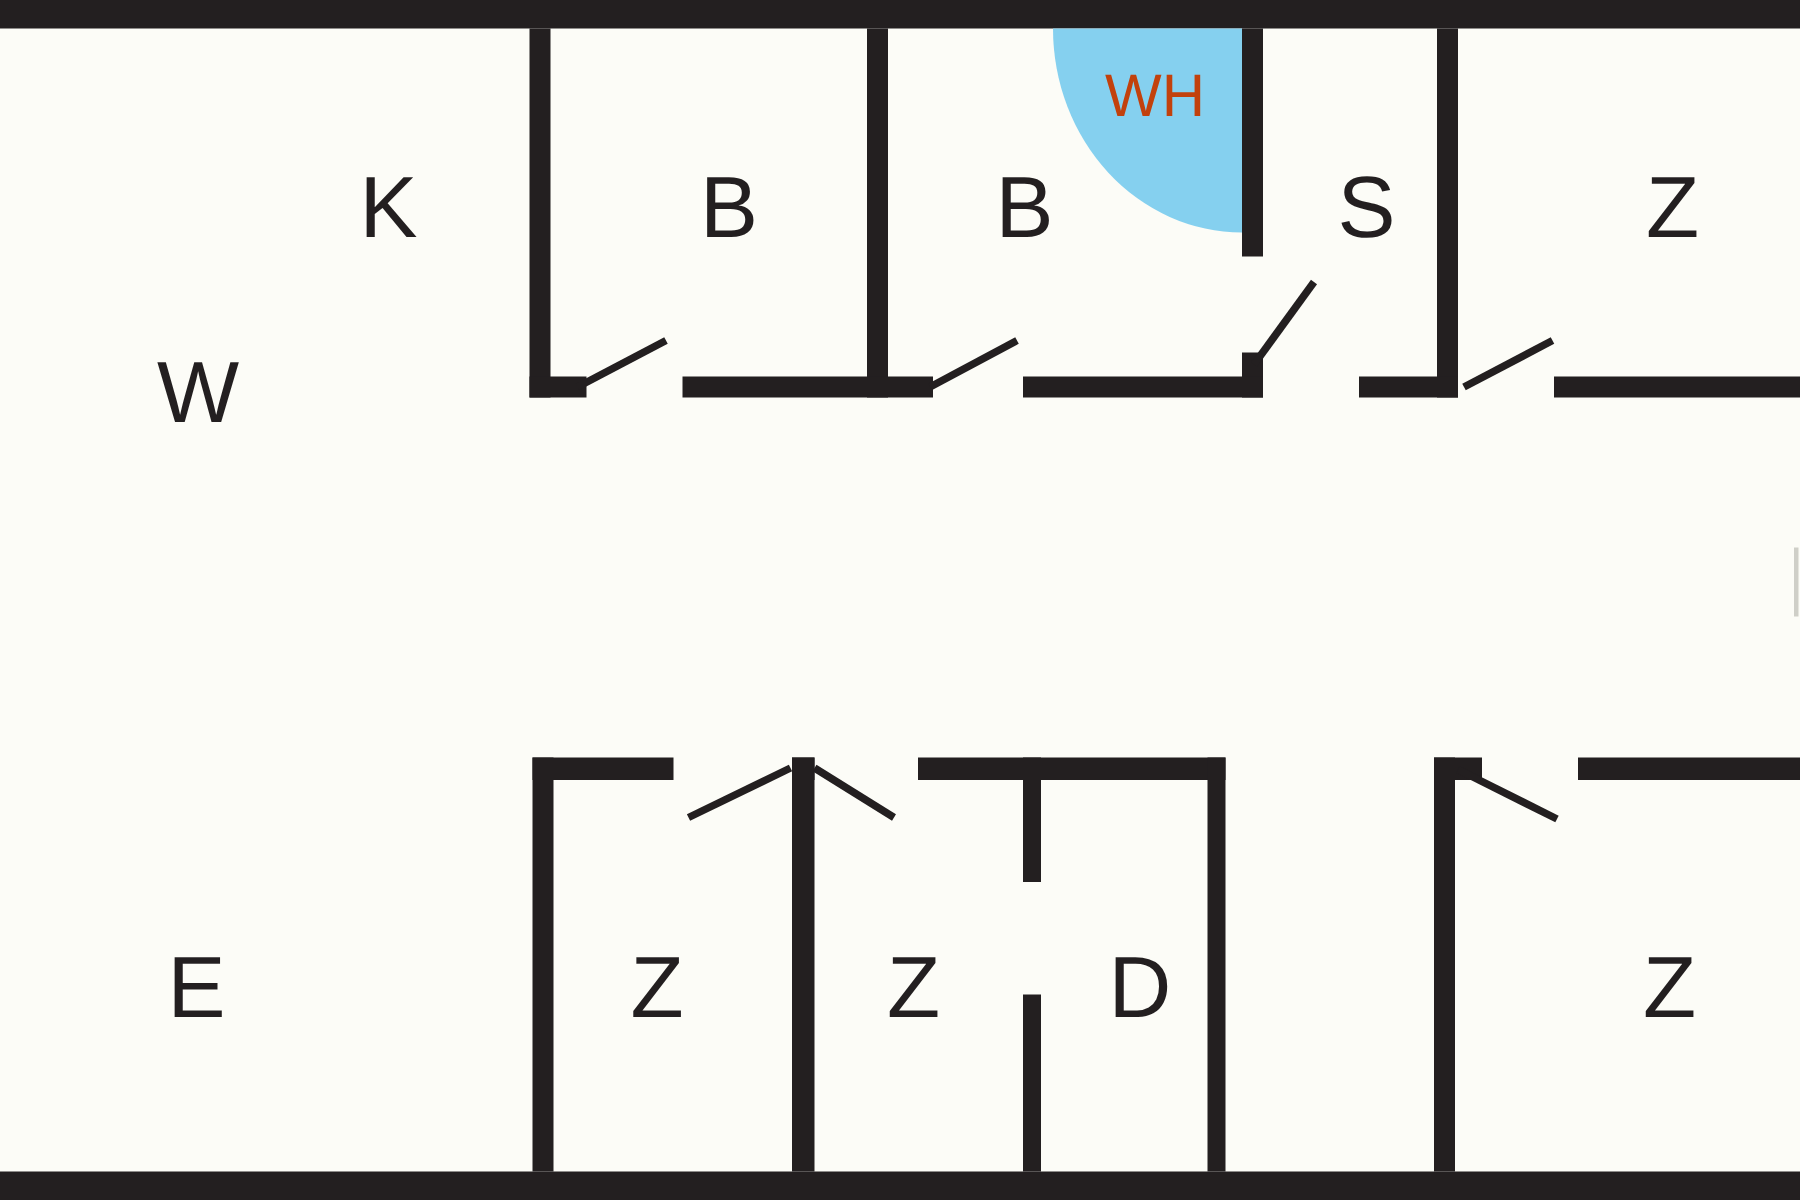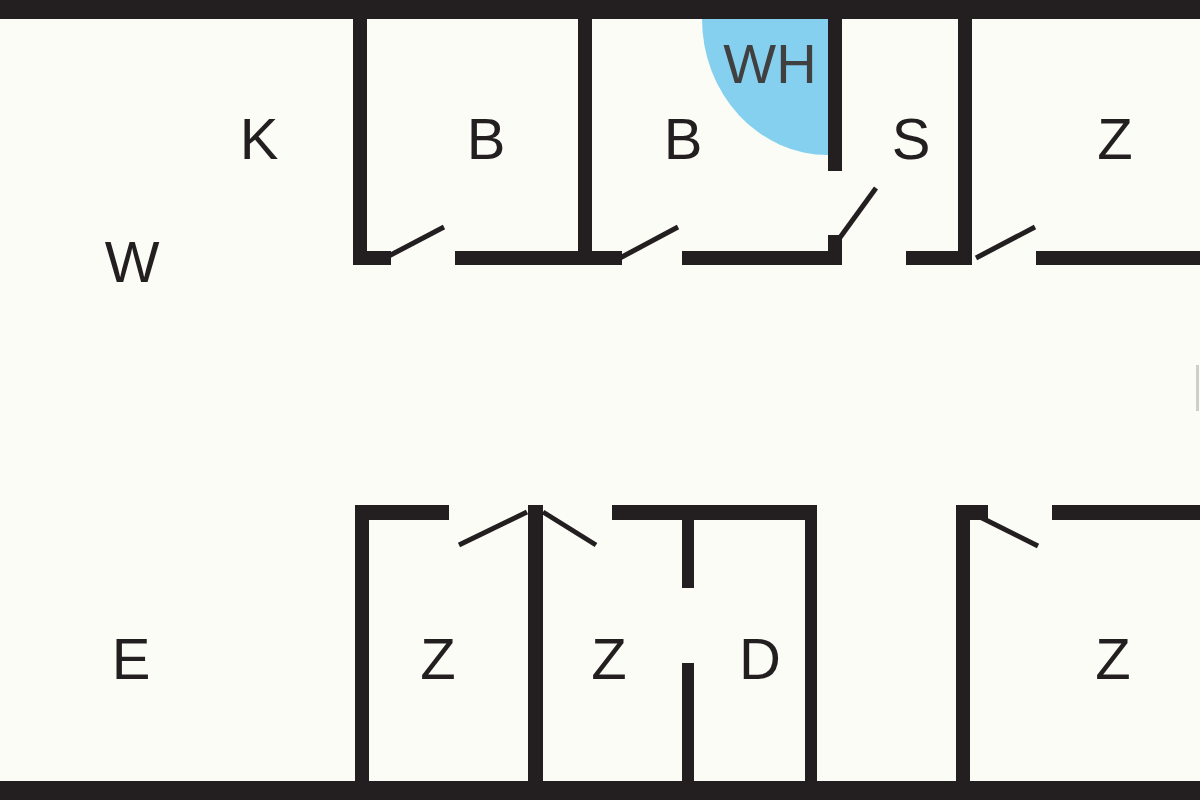--- a/index.html
+++ b/index.html
@@ -24,22 +24,22 @@
     color: #231f20;
     font-size: 58px;
     line-height: 1;
     font-weight: 400;
     white-space: nowrap;
     transform: translate(-50%, -50%);
     font-family: "Liberation Sans", sans-serif;
   }
   .wh-label {
     position: absolute;
-    color: #404040;
-    font-size: 56px;
+    color: #c2410c;
+    font-size: 40px;
     line-height: 1;
     white-space: nowrap;
     transform: translate(-50%, -50%);
     font-family: "Liberation Sans", sans-serif;
   }
   .wet-zone {
     position: absolute;
     background: #85d0ef;
     border-bottom-left-radius: 100%;
   }

